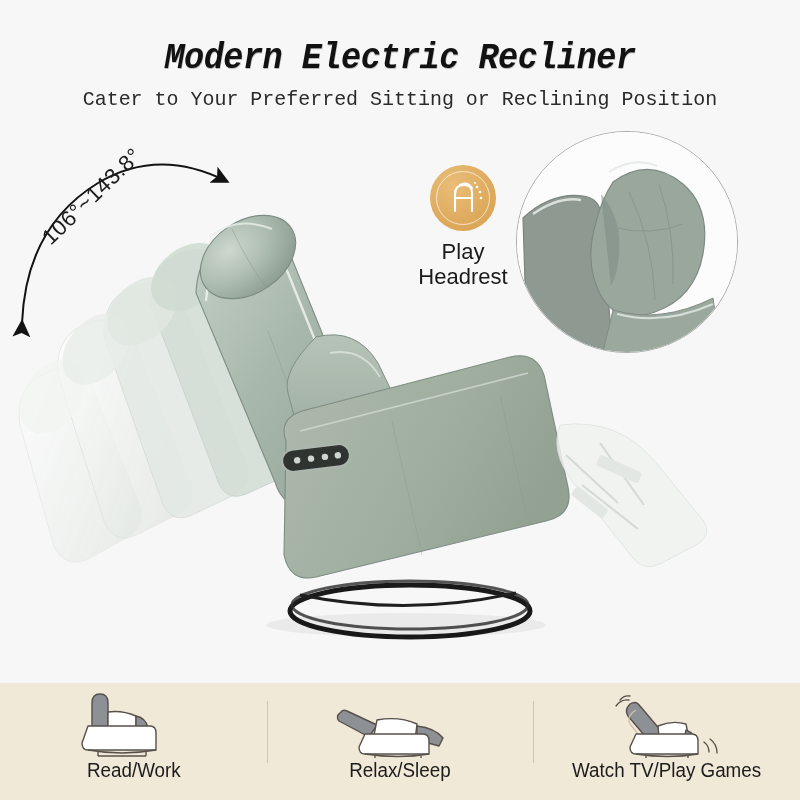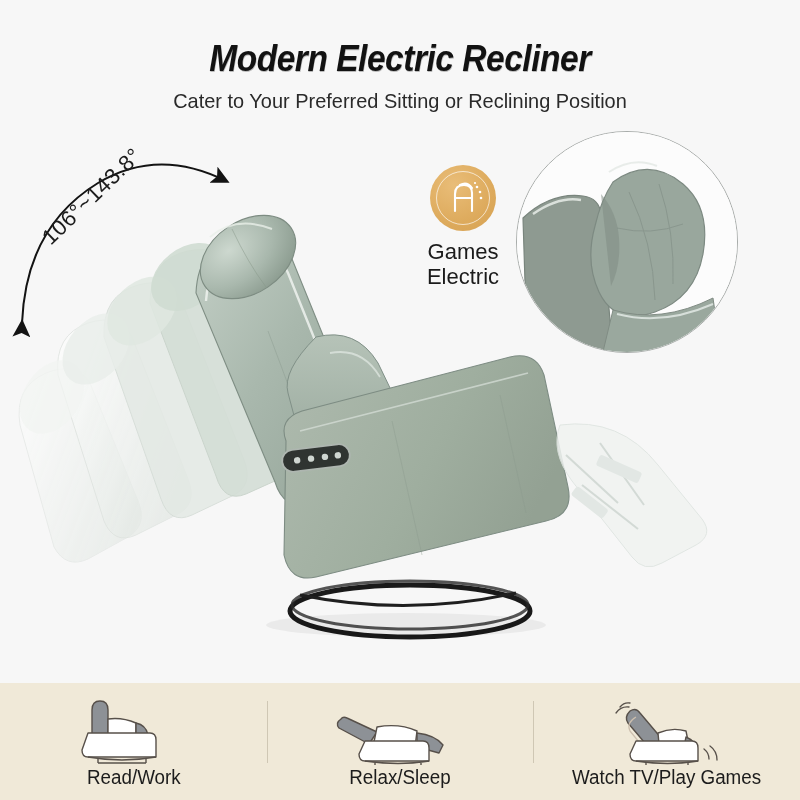--- a/index.html
+++ b/index.html
@@ -8,20 +8,21 @@
     font-family:"Liberation Sans", sans-serif;
     background:#f7f7f7;
     position:relative;
     overflow:hidden;
   }
 
   
   #header {
     position:absolute; top:0; left:0; width:800px; height:125px;
     text-align:center;
+    font-family:Liberation Mono, monospace;
   }
   #title {
     font-size:36px;
     font-weight:bold;
     font-style:italic;
     letter-spacing:-0.5px;
     color:#121212;
     margin-top:38px;
     transform:scaleX(0.93);
     text-shadow:0.5px 0.5px 0 rgba(0,0,0,0.25);
@@ -100,21 +101,21 @@
     background:#f0e9d8;
     display:flex;
   }
   .feature-cell {
     flex:1;
     position:relative;
     display:flex;
     flex-direction:column;
     align-items:center;
     justify-content:flex-start;
-    padding-top:10px;
+    padding-top:3px;
   }
   .feature-cell + .feature-cell::before {
     content:"";
     position:absolute; left:0; top:18px;
     width:1px; height:62px;
     background:#cfc7b4;
   }
   .feature-icon { width:150px; height:72px; display:block; }
   .feature-caption {
     font-size:20px;
@@ -260,22 +261,22 @@
         </g>
         <g fill="#ffffff">
           <circle cx="47" cy="22" r="1.3"></circle>
           <circle cx="50" cy="27" r="1.3"></circle>
           <circle cx="51" cy="33" r="1.3"></circle>
           <circle cx="45" cy="18" r="1.1"></circle>
         </g>
       </svg>
     </div>
     <div id="feature-label">
-      <span>Games</span><br>
-      <span>Electric</span>
+      <span>Play</span><br>
+      <span>Headrest</span>
     </div>
   </div>
 
   <div id="inset-circle">
     <svg id="inset-svg" width="222" height="222" viewBox="0 0 222 222">
       <rect width="222" height="222" fill="#fcfcfc"></rect>
 
       <path d="M6 86 q28 -26 60 -22 q16 2 18 18 l10 118 q2 18 -18 22 l-40 8 q-20 4 -26 -16 z" fill="#8e9a91" stroke="#79857d" stroke-width="1.2"></path>
       <path d="M16 82 q26 -18 48 -14" fill="none" stroke="#e7ece8" stroke-width="2.4" opacity="0.85"></path>
 

